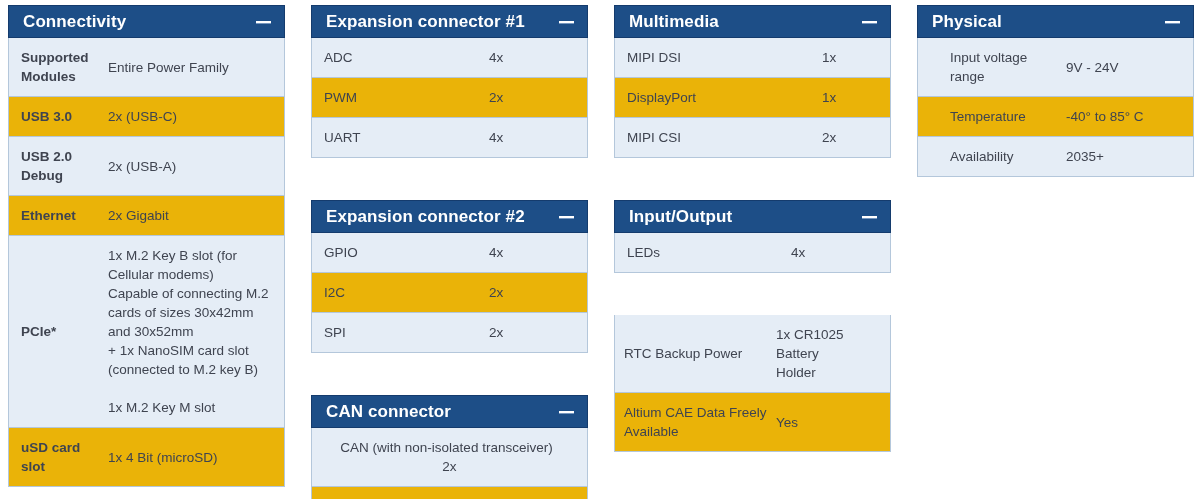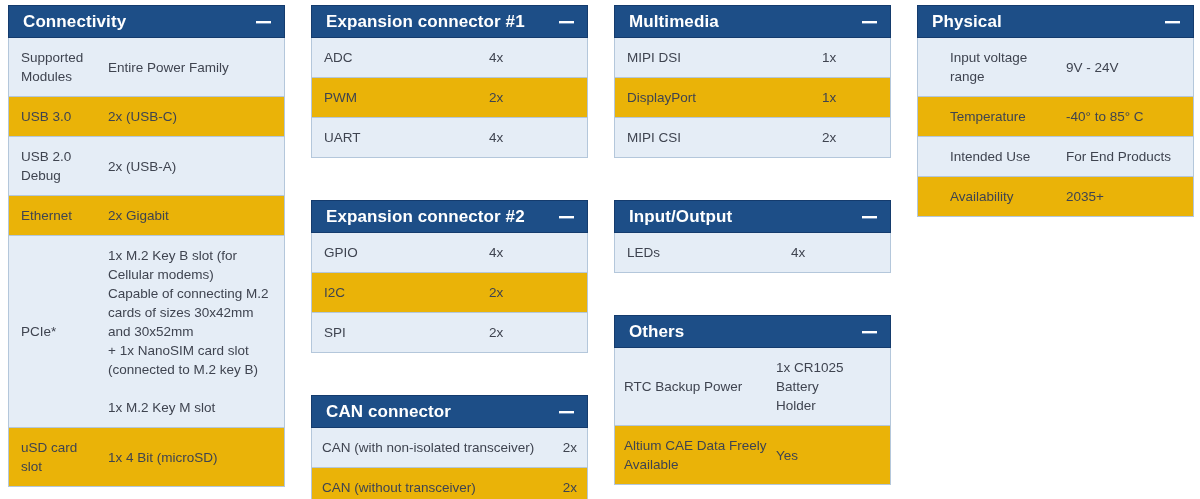--- a/index.html
+++ b/index.html
@@ -46,28 +46,28 @@
     border-bottom: 1px solid #b4c7db;
     font-size: 13.5px; line-height: 19px;
     background: #eab308;
   }
   .row:last-child { border-bottom: none; }
   .panel-body .row:nth-child(odd) { background: #e5edf6; }
   .cell-label { flex: none; padding-right: 8px; }
   .cell-value { flex: 1 1 auto; white-space: pre-line; min-width: 0; }
 
   
-  .p-connectivity .cell-label { width: 87px; }
+  .p-connectivity .cell-label { width: 87px; font-weight: bold; }
   .p-expansion    .cell-label { width: 165px; }
   .p-multimedia   .cell-label { width: 195px; }
   .p-io           .cell-label { width: 164px; }
   .p-others       .cell-label { width: 152px; }
   .p-others       .row        { padding-left: 9px; padding-right: 9px; }
   .p-physical     .cell-label { width: 116px; margin-left: 20px; }
-  .p-can .row { justify-content: space-between; padding-left: 10px; padding-right: 10px; }
+  .p-can .row { justify-content: space-between; padding-left: 10px; padding-right: 10px; flex-direction: column; }
   .p-can .cell-label { width: auto; white-space: nowrap; padding-right: 6px; }
   .p-can .cell-value { flex: none; }
 </style>
 </head>
 <body>
 
 <div class="board">
 
   <div class="col">
     <div class="panel p-connectivity">
@@ -198,24 +198,20 @@
       </div>
       <div class="panel-body">
         <div class="row">
           <div class="cell-label">LEDs</div>
           <div class="cell-value">4x</div>
         </div>
       </div>
     </div>
 
     <div class="panel p-others">
-      <div class="panel-header">
-        <span class="panel-title">Others</span>
-        <span class="collapse-icon"></span>
-      </div>
       <div class="panel-body">
         <div class="row">
           <div class="cell-label">RTC Backup Power</div>
           <div class="cell-value">1x CR1025 Battery
 Holder</div>
         </div>
         <div class="row">
           <div class="cell-label">Altium CAE Data Freely Available</div>
           <div class="cell-value">Yes</div>
         </div>
@@ -232,24 +228,20 @@
       <div class="panel-body">
         <div class="row">
           <div class="cell-label">Input voltage range</div>
           <div class="cell-value">9V - 24V</div>
         </div>
         <div class="row">
           <div class="cell-label">Temperature</div>
           <div class="cell-value">-40° to 85° C</div>
         </div>
         <div class="row">
-          <div class="cell-label">Intended Use</div>
-          <div class="cell-value">For End Products</div>
-        </div>
-        <div class="row">
           <div class="cell-label">Availability</div>
           <div class="cell-value">2035+</div>
         </div>
       </div>
     </div>
   </div>
 
 </div>
 
 </body></html>

